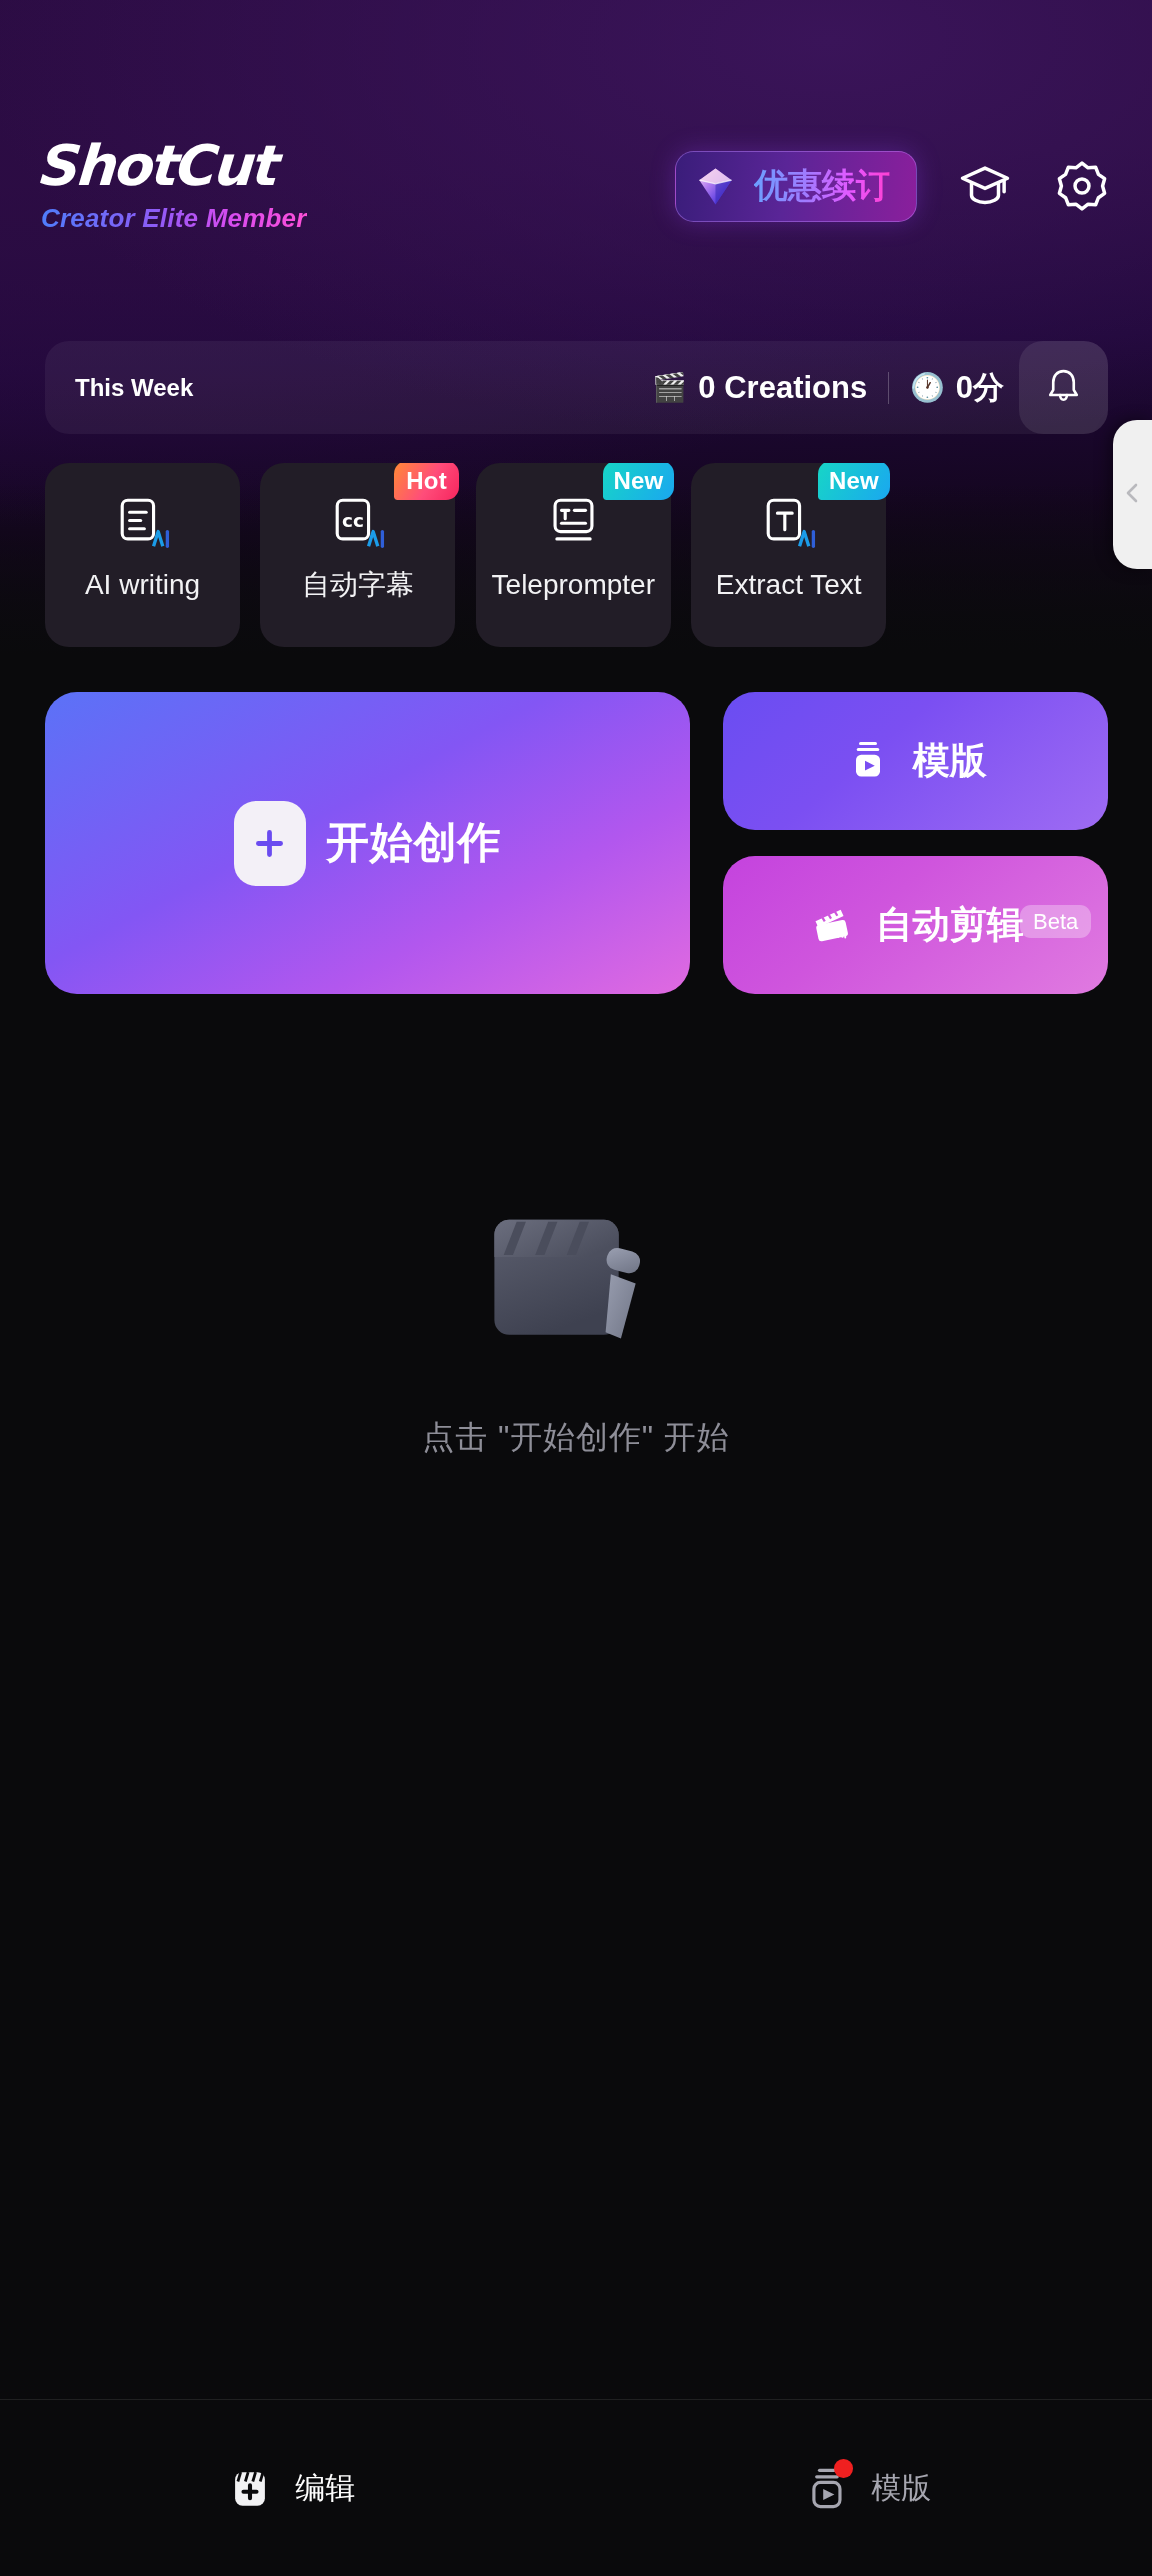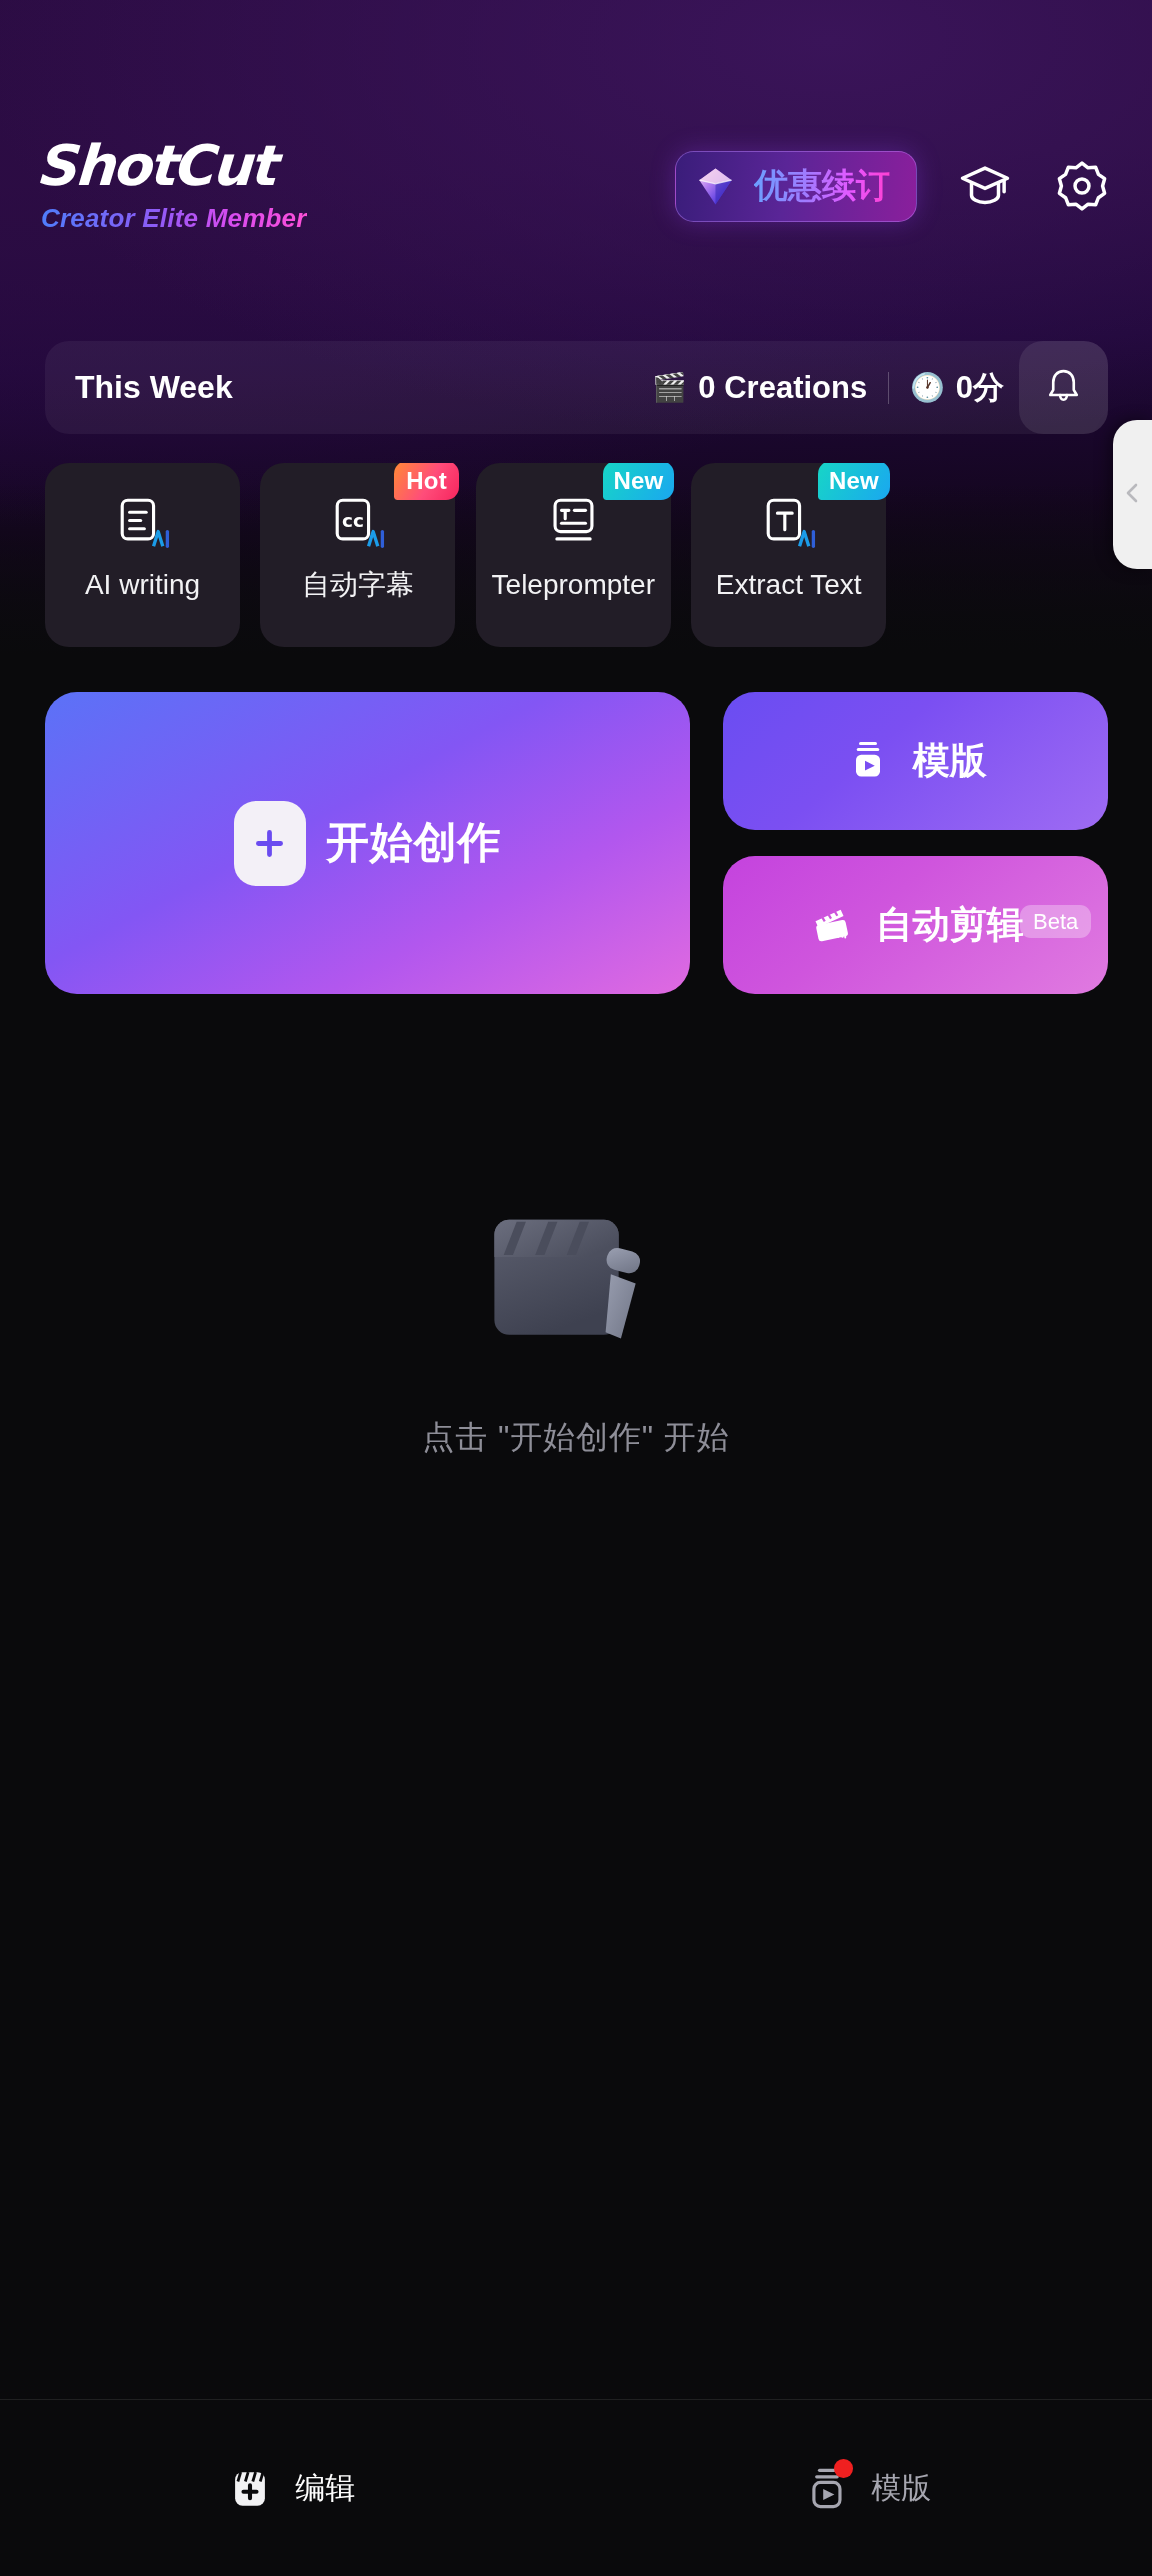--- a/index.html
+++ b/index.html
@@ -103,21 +103,21 @@
   .stats {
     position: absolute;
     top: 341px; left: 45px;
     width: 1063px; height: 93px;
     background: rgba(255,255,255,0.055);
     border-radius: 24px;
     display: flex;
     align-items: center;
     padding: 0 0 0 30px;
   }
-  .stats-title { font-size: 32px; font-weight: 700; color: #fff; }
+  .stats-title { font-size: 24px; font-weight: 700; color: #fff; }
   .stats-mid { margin-left: auto; display:flex; align-items:center; gap: 20.4px; padding-right: 15px; }
   .stat-item { display:flex; align-items:center; gap: 11px; }
   .stat-emoji { font-size: 28px; line-height:1; }
   .stat-text { font-size: 31px; font-weight: 700; color: #fff; white-space: nowrap; }
   .stat-div { width: 1.9px; height: 32px; background: rgba(255,255,255,0.24); }
   .bell-btn {
     width: 89px; height: 93px;
     border-radius: 24px;
     background: rgba(255,255,255,0.085);
     display:flex; align-items:center; justify-content:center;

